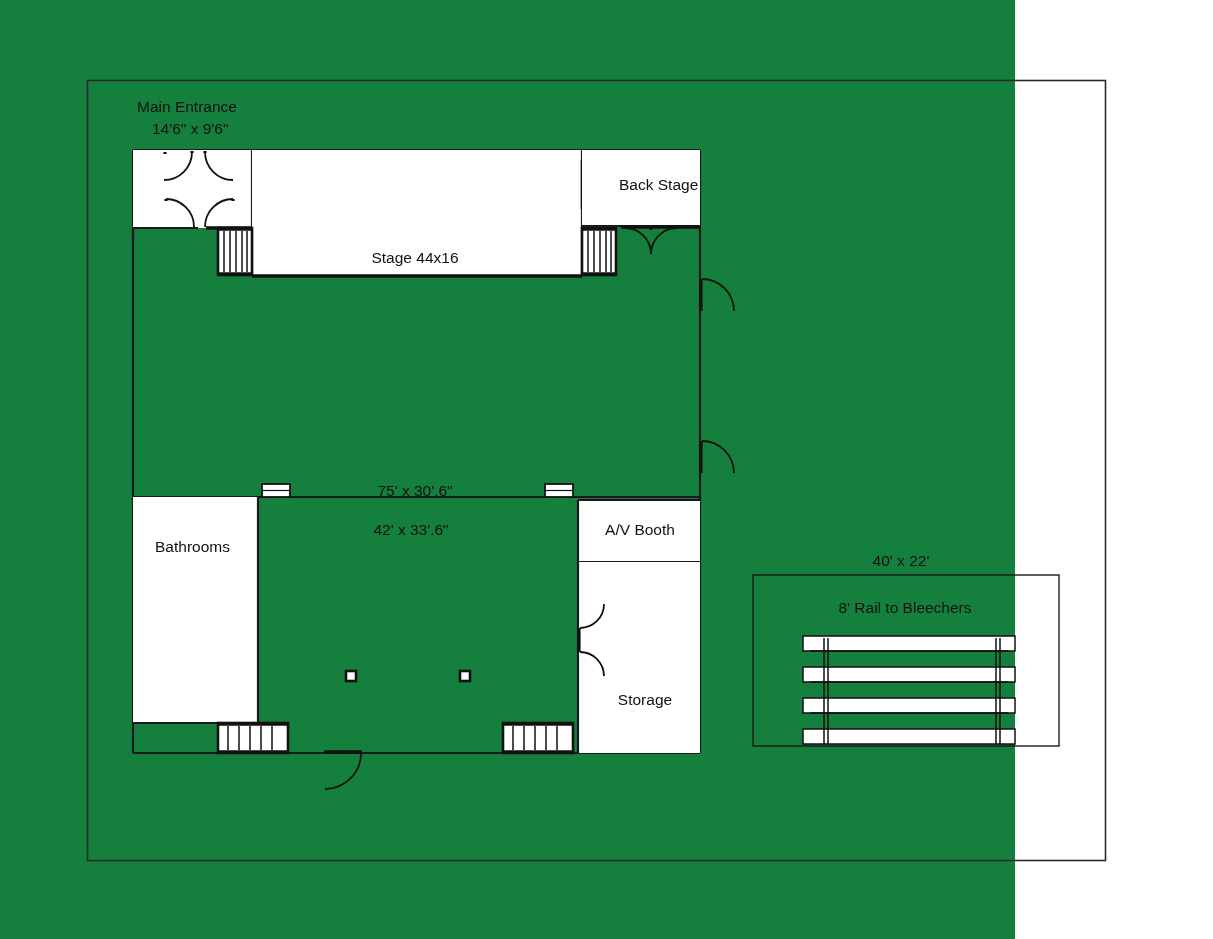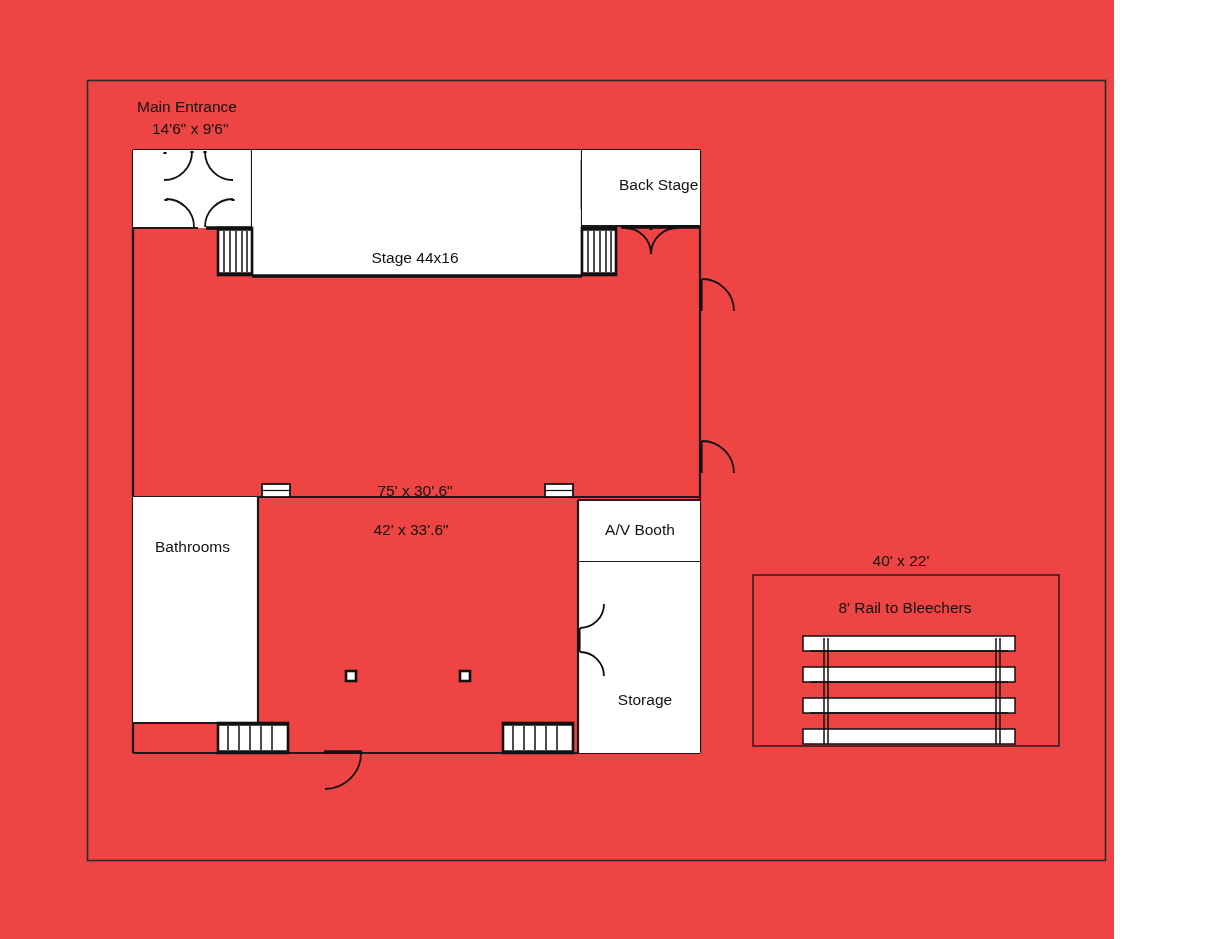--- a/index.html
+++ b/index.html
@@ -9,23 +9,23 @@
     background: #ffffff;
   }
   body {
     width: 1213px;
     height: 939px;
     font-family: "Liberation Sans", sans-serif;
     overflow: hidden;
   }
   #plan-root {
     position: relative;
-    width: 1114px;
+    width: 1015px;
     height: 939px;
-    background: #ef4444;
+    background: #15803d;
   }
   svg#floorplan {
     display: block;
     width: 1213px;
     height: 939px;
   }
   .wall        { stroke: #1a1a1a; stroke-width: 2.2; fill: none; }
   .wall-thin   { stroke: #1a1a1a; stroke-width: 1.4; fill: none; }
   .wall-thick  { stroke: #111111; stroke-width: 3.4; fill: none; }
   .border      { stroke: #2a2a2a; stroke-width: 1.6; fill: none; }

